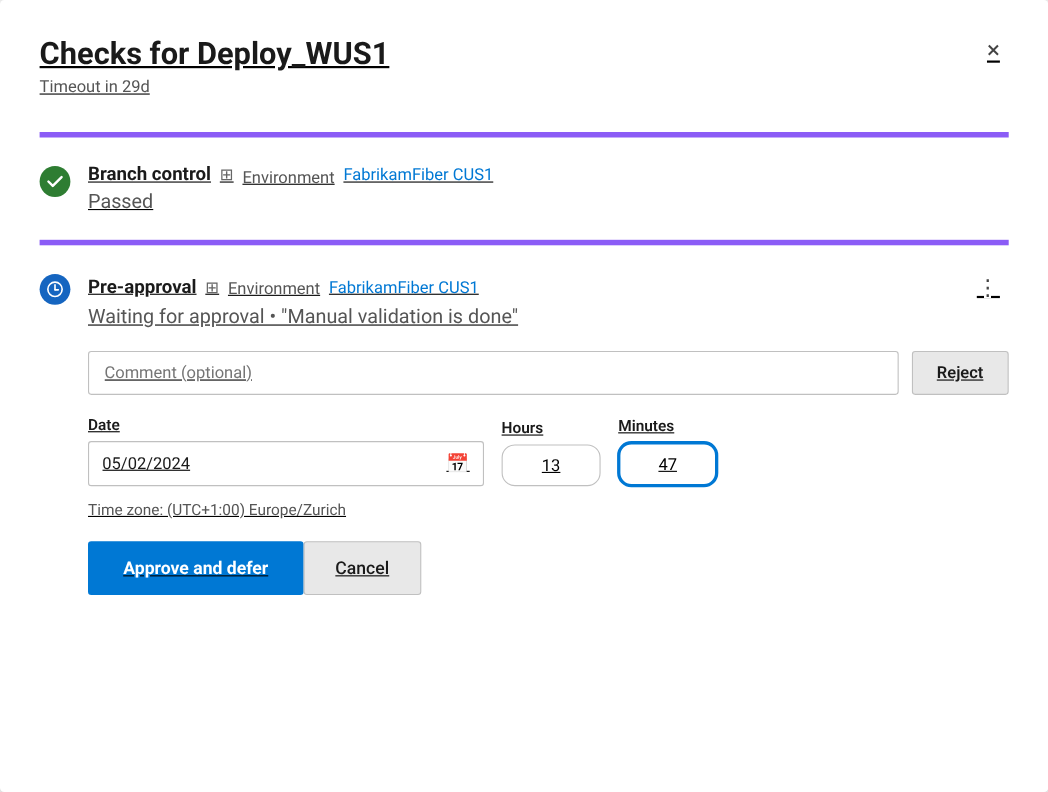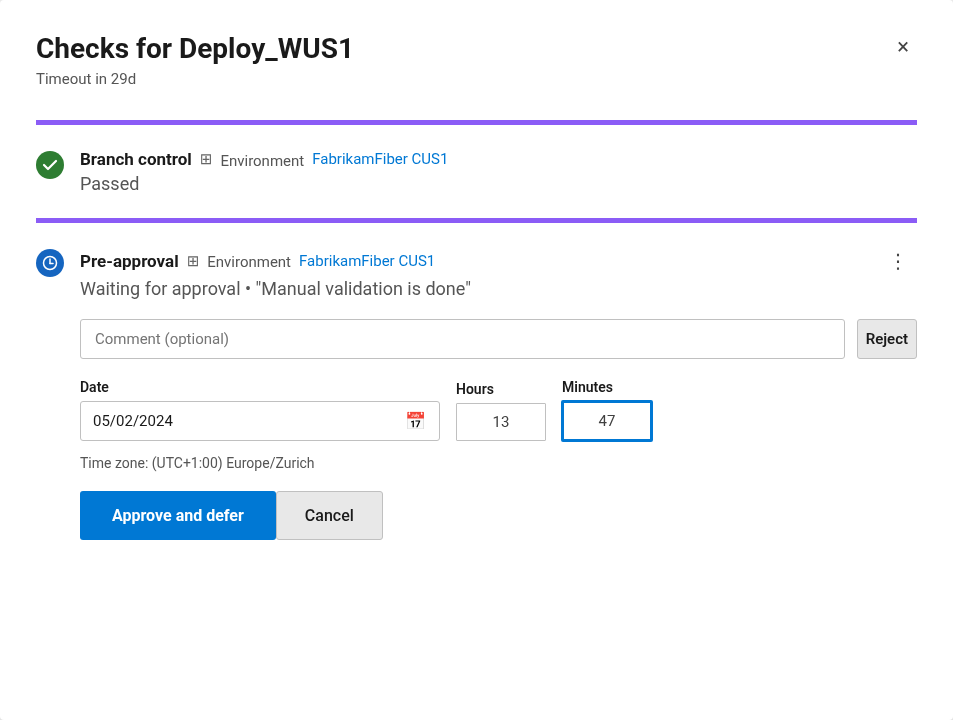--- a/index.html
+++ b/index.html
@@ -18,20 +18,21 @@
     }
 
     .modal {
       background: #ffffff;
       border-radius: 4px;
       width: 953px;
       min-height: 720px;
       padding: 32px 36px 36px 36px;
       position: relative;
       box-shadow: 0 4px 20px rgba(0,0,0,0.15);
+      text-decoration: underline;
     }
 
     .modal-header {
       display: flex;
       align-items: flex-start;
       justify-content: space-between;
       margin-bottom: 32px;
     }
 
     .modal-title-block {}
@@ -160,21 +161,21 @@
       font-size: 15px;
       color: #999;
       background: #fff;
       outline: none;
     }
 
     .reject-button {
       background: #e8e8e8;
       border: 1px solid #c0c0c0;
       border-radius: 3px;
-      padding: 10px 8px;
+      padding: 10px 22px;
       font-size: 15px;
       font-weight: 600;
       color: #1a1a1a;
       cursor: pointer;
     }
 
     .date-time-row {
       display: flex;
       gap: 16px;
       align-items: flex-end;
@@ -214,24 +215,24 @@
     }
 
     .calendar-icon {
       color: #555;
       font-size: 17px;
       cursor: pointer;
     }
 
     .number-input {
       border: 1px solid #c0c0c0;
-      border-radius: 1px;
+      border-radius: 12px;
       padding: 9px 12px;
       font-size: 15px;
-      color: #404040;
+      color: #000000;
       width: 90px;
       outline: none;
       text-align: center;
     }
 
     .number-input.focused {
       border: 2px solid #0078d4;
       outline: 2px solid #0078d4;
       outline-offset: -1px;
     }

